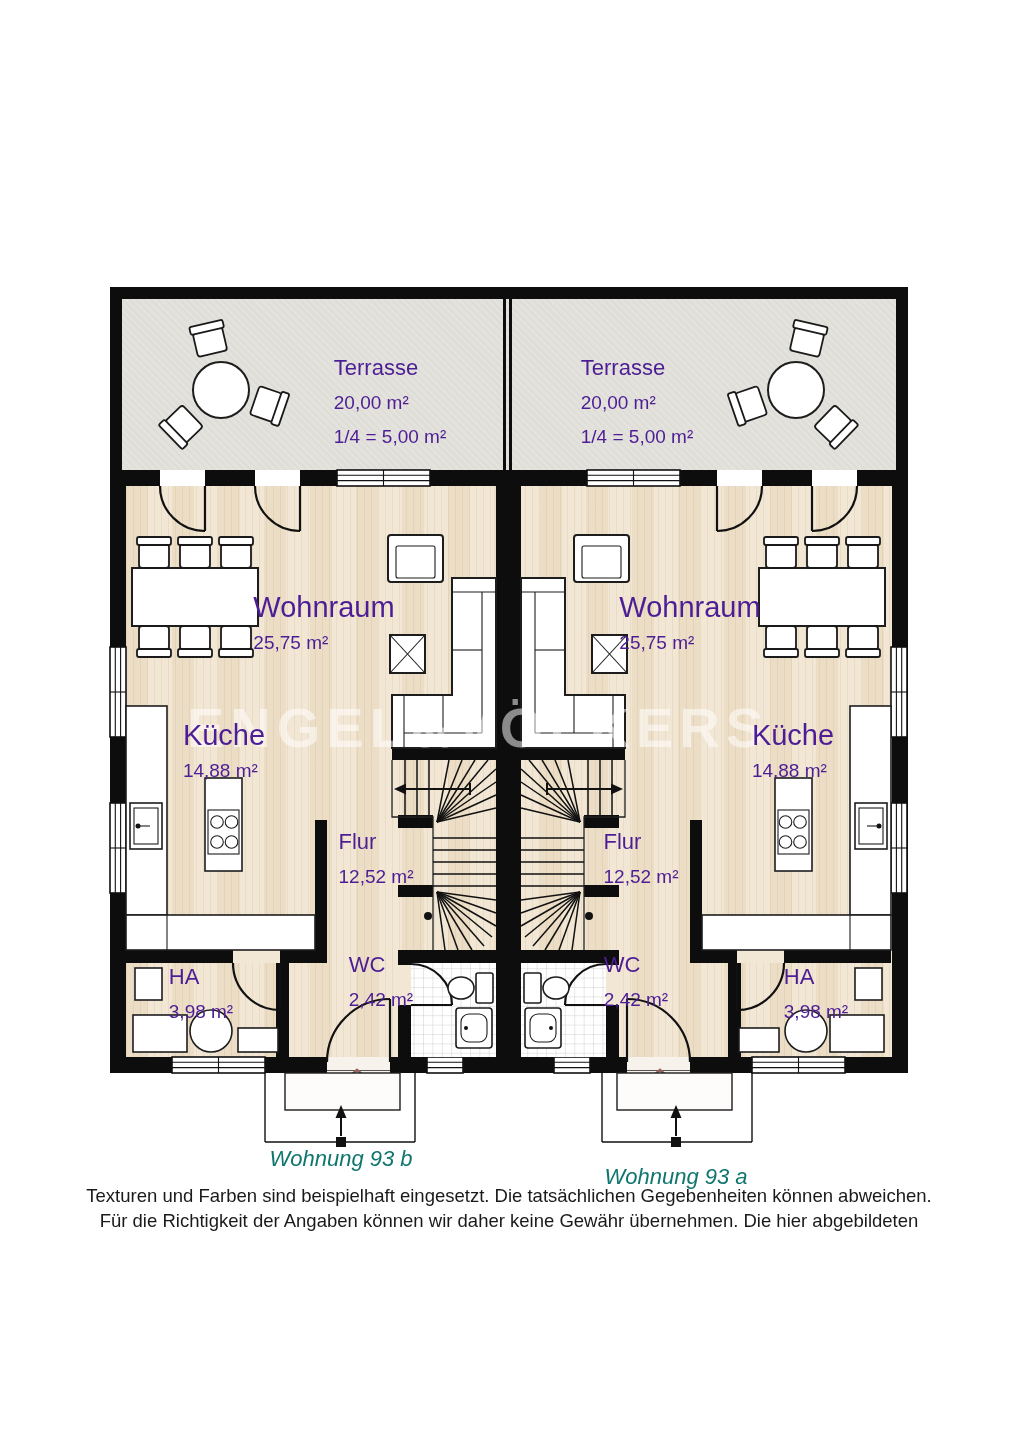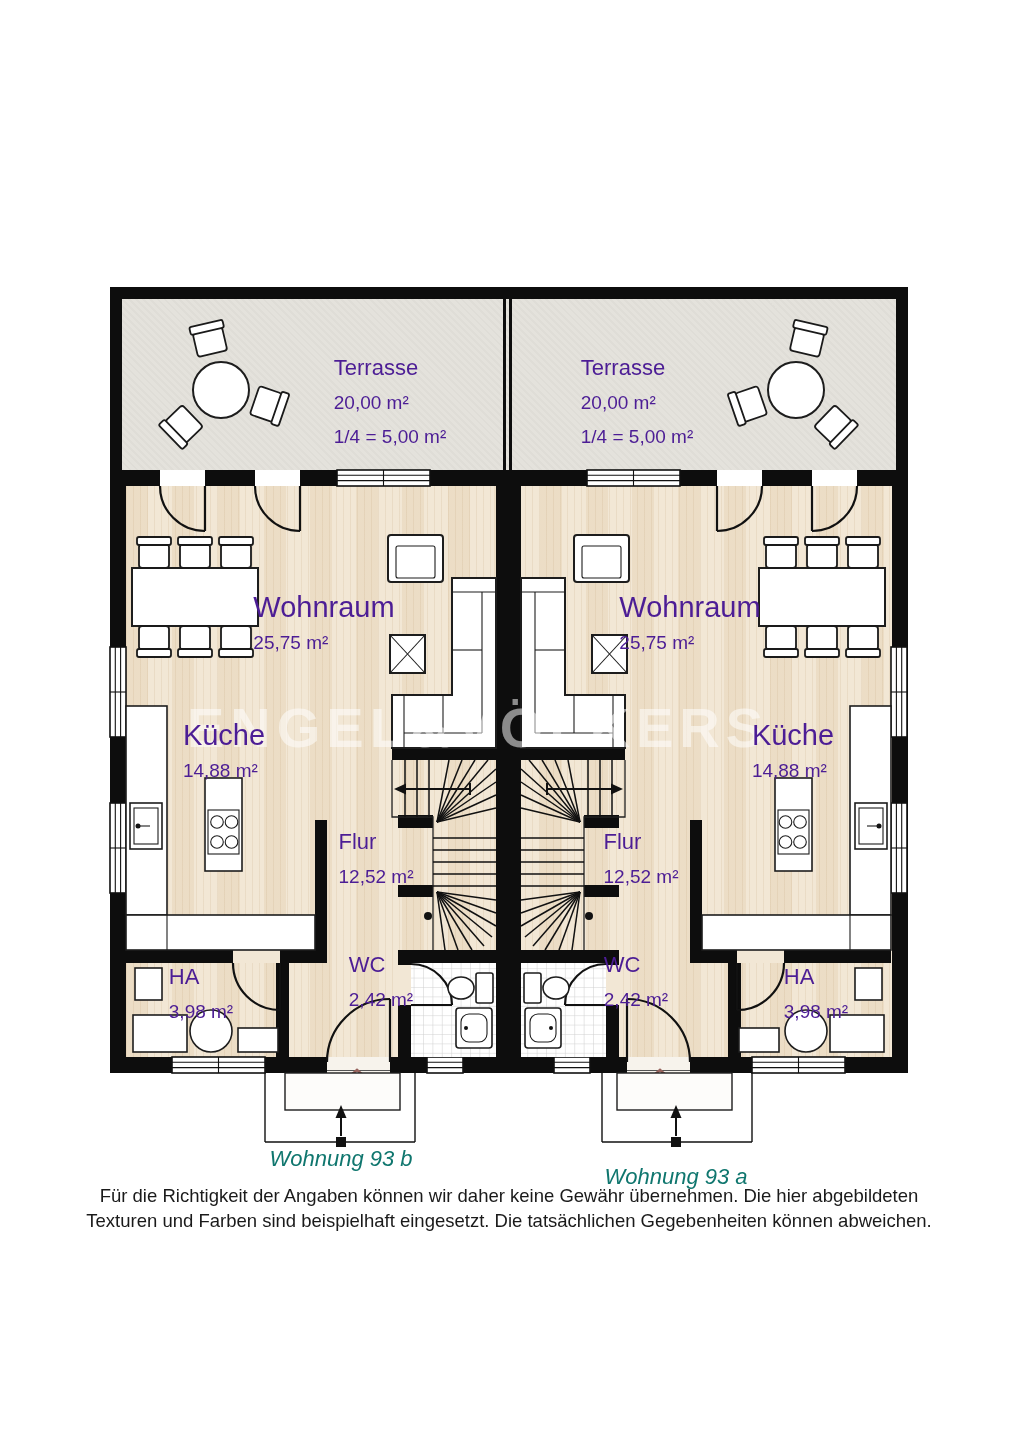--- a/index.html
+++ b/index.html
@@ -313,17 +313,17 @@
   </div>
   <div class="room-label" style="left:816px;top:964px;">
     <div class="rname sm">HA</div>
     <div class="rarea">3,98 m²</div>
   </div>
 
   <div class="unit-label" style="left:341px;top:1146px;">Wohnung 93 b</div>
   <div class="unit-label" style="left:676px;top:1146px;margin-top:18px;">Wohnung 93 a</div>
 
   <div class="disclaimer">
+    <div>Texturen und Farben sind beispielhaft eingesetzt. Die tatsächlichen Gegebenheiten können abweichen.</div>
     <div>Für die Richtigkeit der Angaben können wir daher keine Gewähr übernehmen. Die hier abgebildeten</div>
-    <div>Texturen und Farben sind beispielhaft eingesetzt. Die tatsächlichen Gegebenheiten können abweichen.</div>
   </div>
 
 </div>
 
 </body></html>

